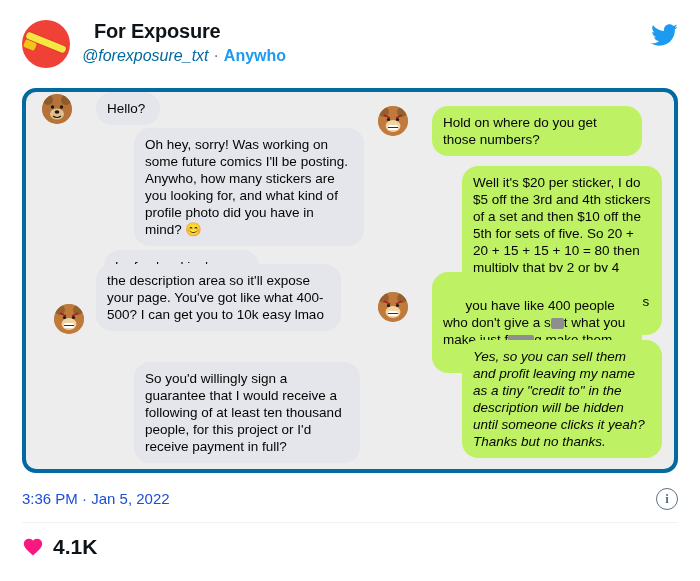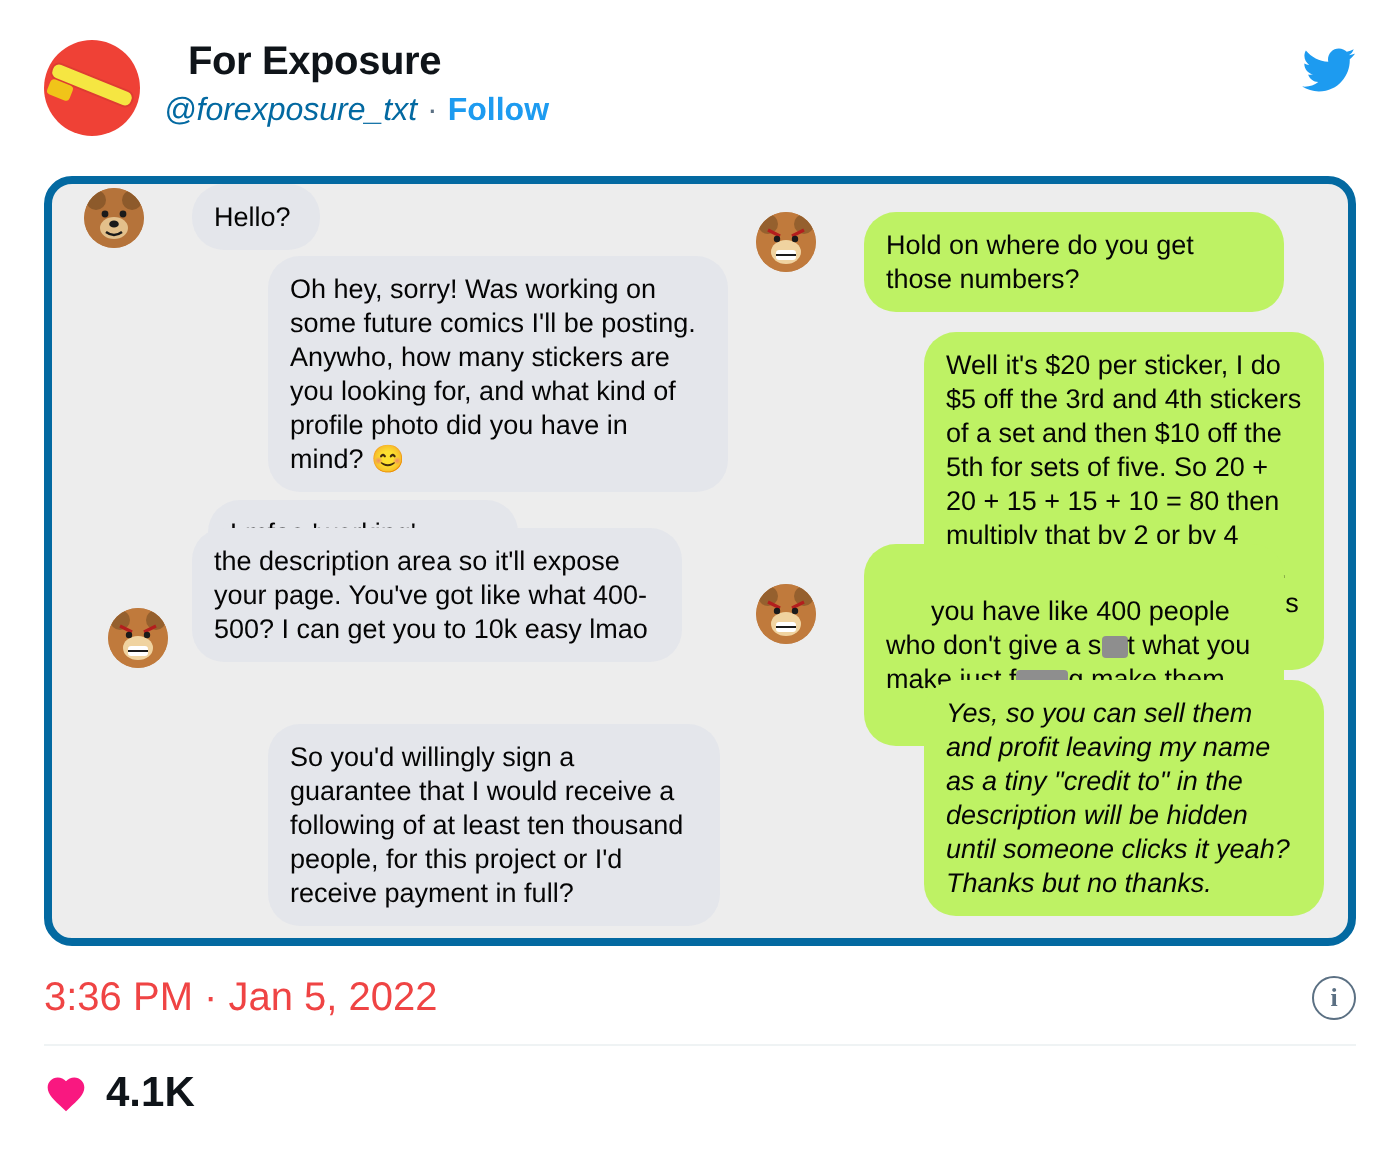--- a/index.html
+++ b/index.html
@@ -132,22 +132,22 @@
   }
   
   .timestamp-row {
     margin-top: 13px;
     display: flex;
     align-items: center;
     justify-content: space-between;
     height: 26px;
   }
   .timestamp {
-    font-size: 20px;
-    color: #ef4444;
+    font-size: 15px;
+    color: #1d4ed8;
     line-height: 22px;
   }
   .info-icon {
     width: 22px;
     height: 22px;
     border-radius: 50%;
     border: 1.6px solid #5b7083;
     color: #5b7083;
     font-size: 13px;
     font-weight: bold;
@@ -194,21 +194,21 @@
   <div class="header">
     <div class="avatar">
       <div class="stick"></div>
       <div class="stick-tip"></div>
     </div>
     <div class="names">
       <div class="display-name">For Exposure</div>
       <div class="handle-row">
         <span class="handle">@forexposure_txt</span>
         <span class="dot-sep">·</span>
-        <a class="follow-link">Follow</a>
+        <a class="follow-link">Anywho</a>
       </div>
     </div>
     <div class="bird">
       <svg viewBox="0 0 24 24" width="28" height="28" aria-hidden="true">
         <path fill="#1d9bf0" d="M23.643 4.937c-.835.37-1.732.62-2.675.733.962-.576 1.7-1.49 2.048-2.578-.9.534-1.897.922-2.958 1.13-.85-.904-2.06-1.47-3.4-1.47-2.572 0-4.658 2.086-4.658 4.66 0 .364.042.718.12 1.06-3.873-.195-7.304-2.05-9.602-4.868-.4.69-.63 1.49-.63 2.342 0 1.616.823 3.043 2.072 3.878-.764-.025-1.482-.234-2.11-.583v.06c0 2.257 1.605 4.14 3.737 4.568-.392.106-.803.162-1.227.162-.3 0-.593-.028-.877-.082.593 1.85 2.313 3.198 4.352 3.234-1.595 1.25-3.604 1.995-5.786 1.995-.376 0-.747-.022-1.112-.065 2.062 1.323 4.51 2.093 7.14 2.093 8.57 0 13.255-7.098 13.255-13.254 0-.2-.005-.402-.014-.602.91-.658 1.7-1.477 2.323-2.41z"></path>
       </svg>
     </div>
   </div>
 
   <div class="media">

